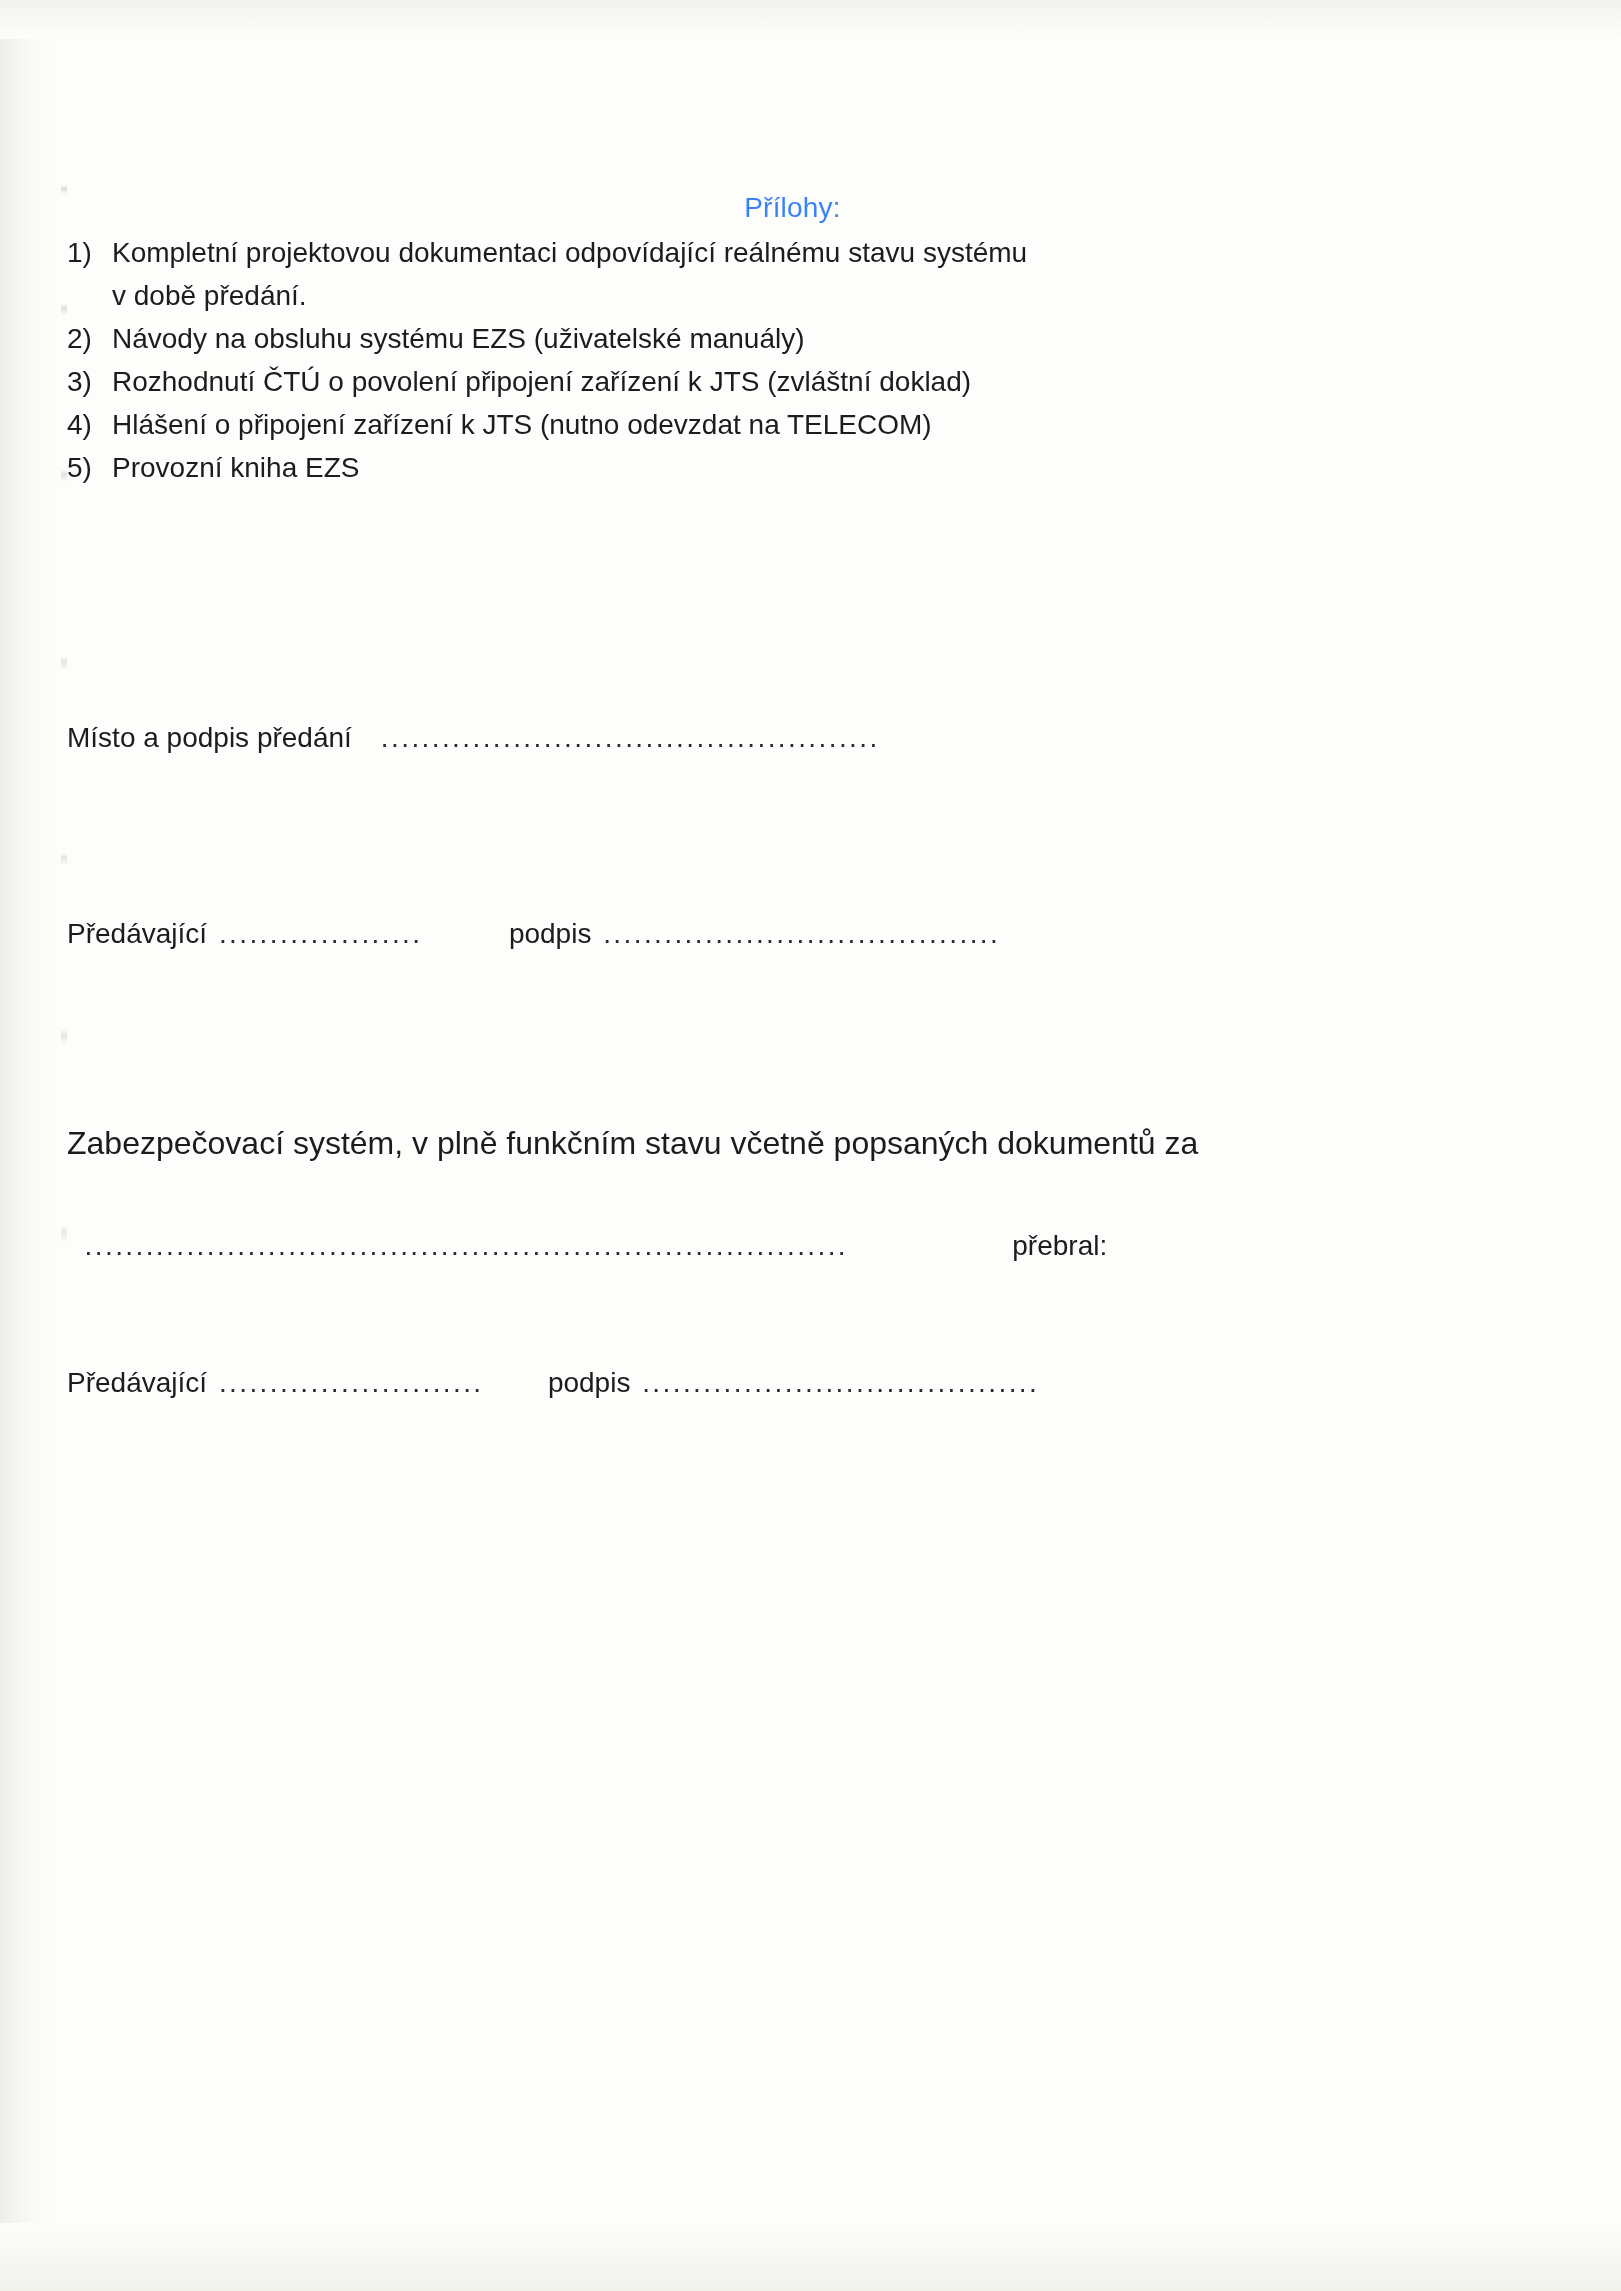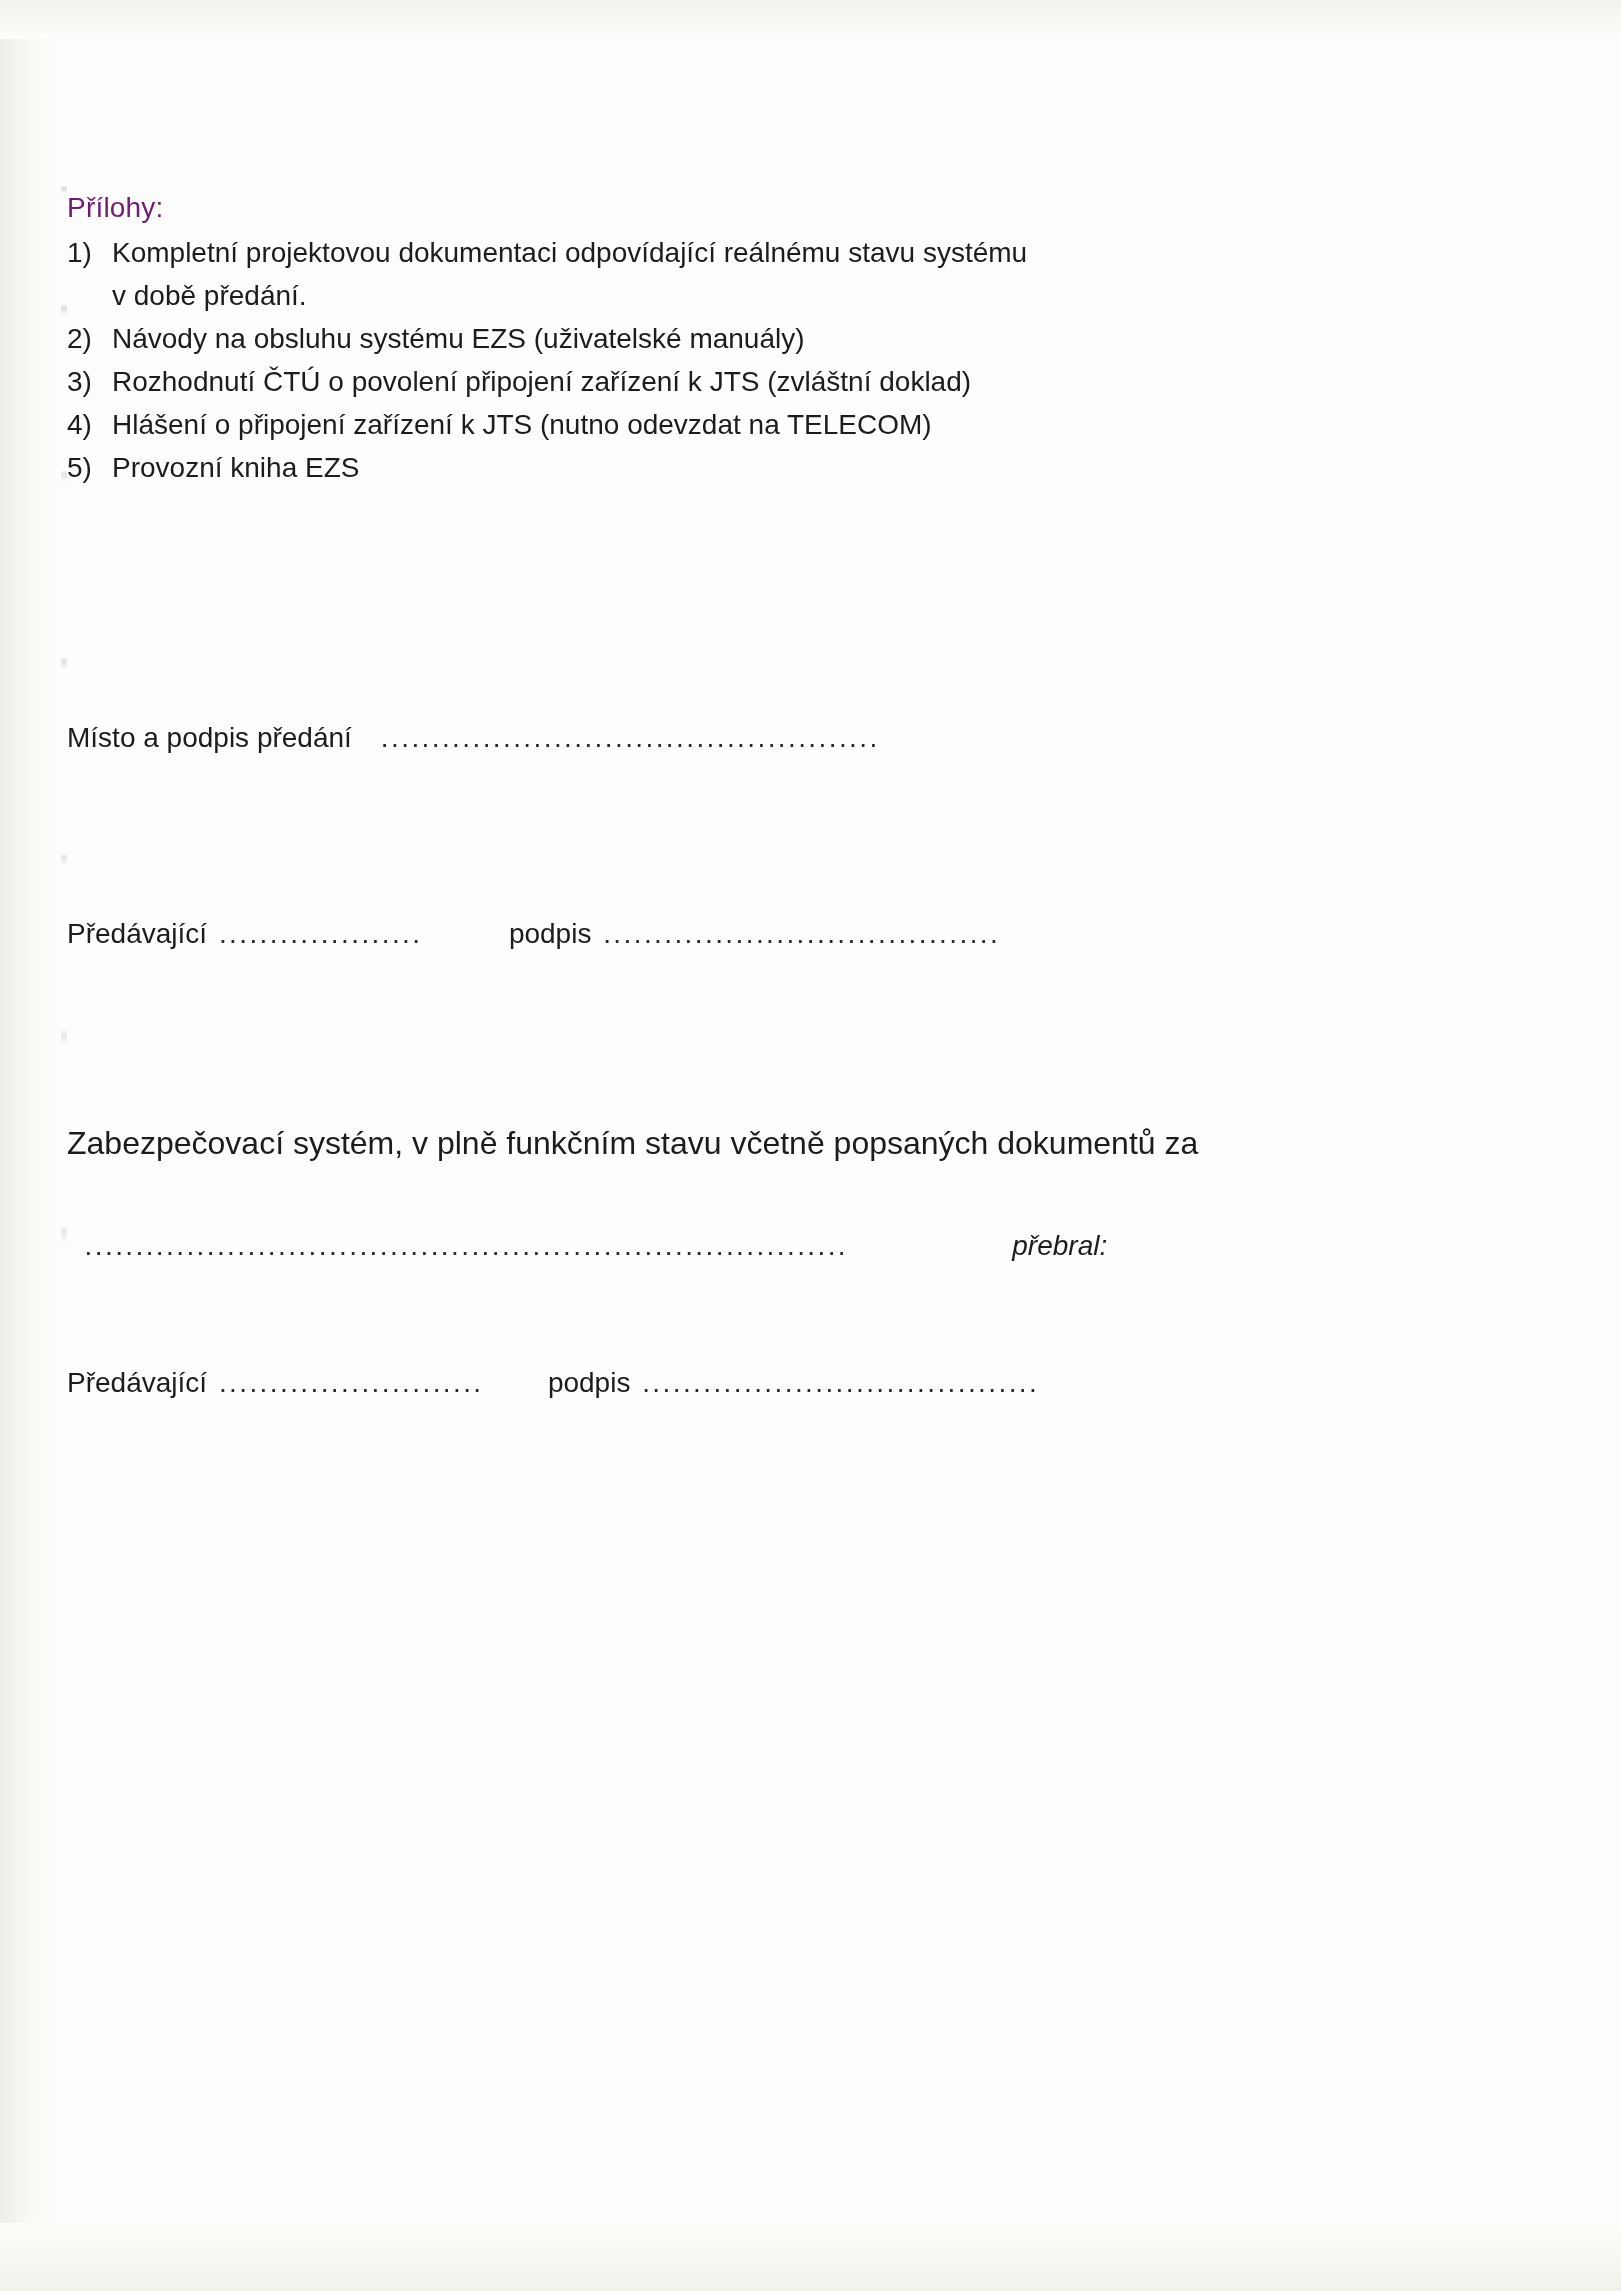--- a/index.html
+++ b/index.html
@@ -83,21 +83,22 @@
     position: absolute;
     left: 67px;
     top: 186px;
     width: 1451px;
   }
 
   .doc-text {
     font-size: 28px;
     line-height: 43px;
     letter-spacing: 0.2px;
-    color: #701a75;
+    color: #3b82f6;
+    text-align: center;
   }
 
   
   .attachments-title {
     font-size: 28px;
     line-height: 43px;
     margin-bottom: 2px;
   }
   .attachments-list {
     list-style: none;
@@ -148,21 +149,21 @@
 
   .spacer-word { display: inline-block; width: 55px; }
   .spacer-word-sm { display: inline-block; width: 45px; }
 
   .line-takeover {
     display: flex;
     align-items: baseline;
     font-size: 28px;
     line-height: 43px;
   }
-  .prebral-label { margin-left: 15.7px; white-space: nowrap; font-style: italic; }
+  .prebral-label { margin-left: 15.7px; white-space: nowrap; }
 
   .para { font-size: 32px; line-height: 43px; }
 </style>
 </head>
 <body>
 
 <div class="page">
   <div class="scan-edge-left"></div>
   <div class="scan-edge-top"></div>
   <div class="scan-edge-bottom"></div>

